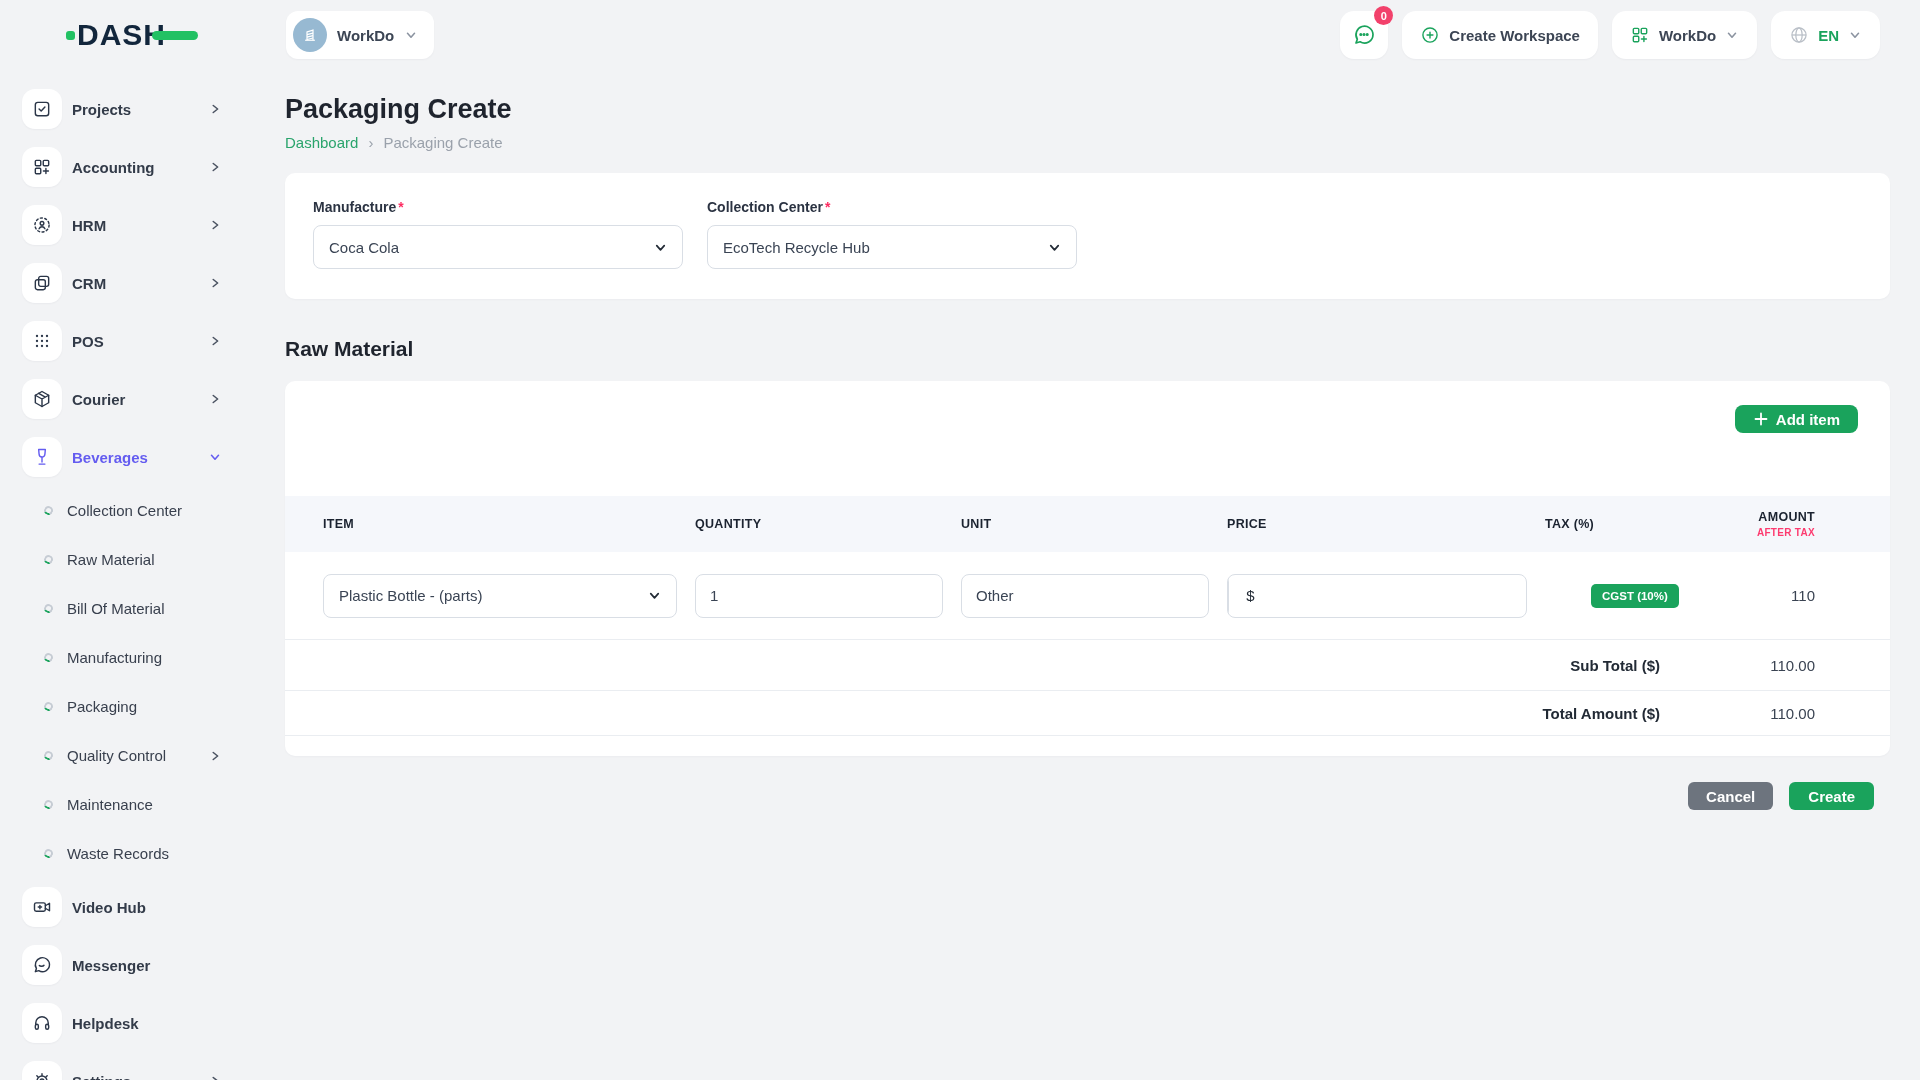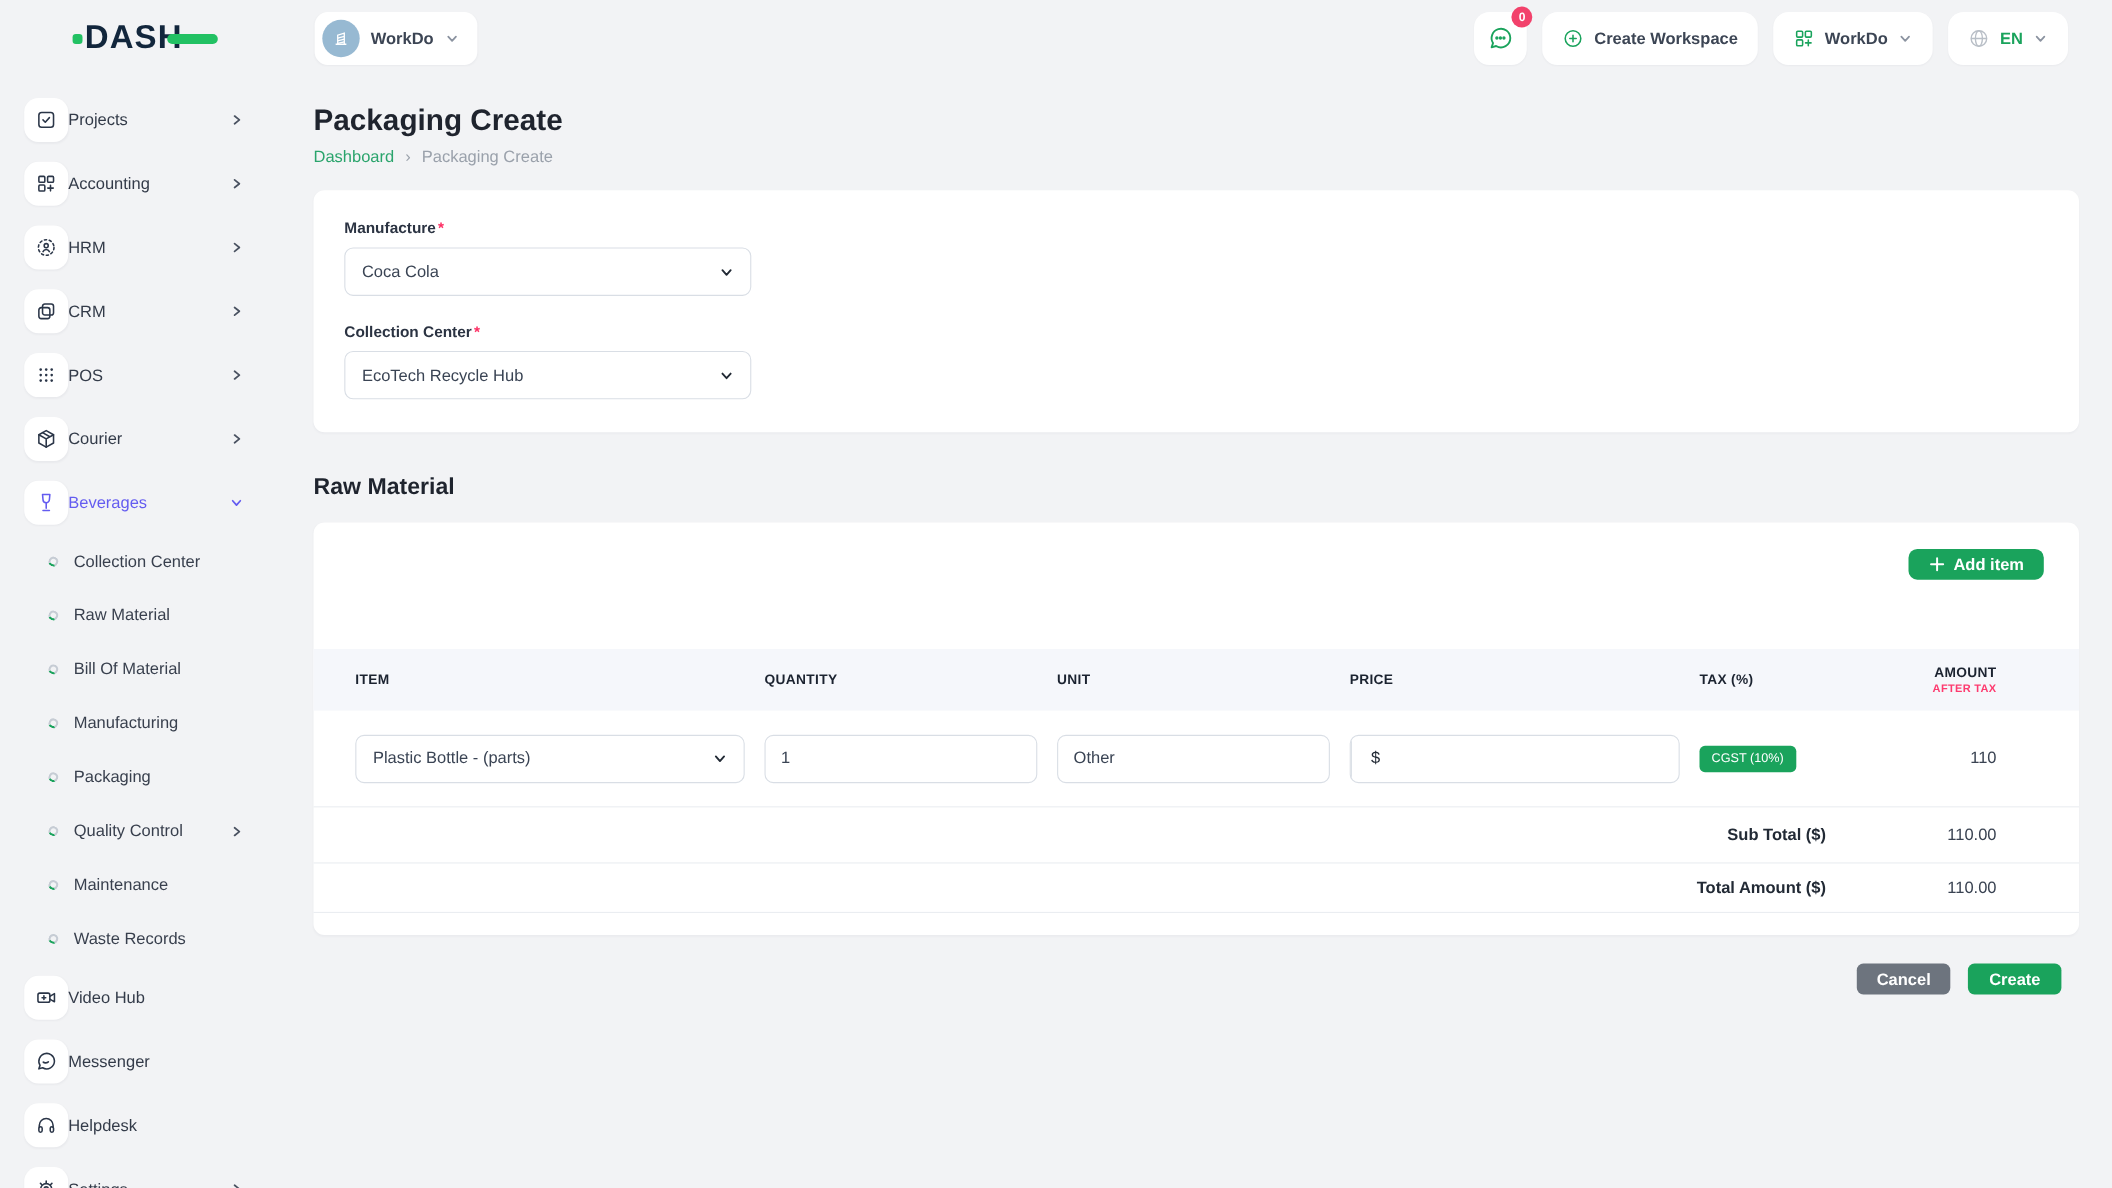--- a/index.html
+++ b/index.html
@@ -20,38 +20,38 @@
   .icon-btn { position:relative; width:48px; height:48px; background:#fff; border-radius:14px; display:flex; align-items:center; justify-content:center; box-shadow:0 1px 2px rgba(20,30,50,.04); cursor:pointer; }
   .badge { position:absolute; top:-5px; right:-5px; min-width:19px; height:19px; border-radius:50%; background:#f2416b; color:#fff; font-size:11px; font-weight:700; display:flex; align-items:center; justify-content:center; }
   .pill-btn { display:flex; align-items:center; gap:9px; background:#fff; border-radius:14px; height:48px; padding:0 18px; font-size:15px; font-weight:600; color:#3c4554; box-shadow:0 1px 2px rgba(20,30,50,.04); cursor:pointer; }
   .lang-text { color:#1aa35c; font-weight:700; }
 
   
   .layout { display:flex; height:1010px; }
   .sidebar { width:270px; flex:none; padding-top:10px; }
   .side-item { height:58px; display:flex; align-items:center; padding:0 48px 0 22px; cursor:pointer; }
   .side-icon { width:40px; height:40px; background:#fff; border-radius:13px; display:flex; align-items:center; justify-content:center; color:#2b3648; flex:none; box-shadow:0 1px 2px rgba(20,30,50,.04); }
-  .side-label { margin-left:0; font-size:15px; font-weight:400; color:#333b49; }
+  .side-label { margin-left:10px; font-size:15px; font-weight:700; color:#333b49; }
   .side-chev { margin-left:auto; color:#4a5261; display:flex; }
   .side-item.active .side-icon, .side-item.active .side-label, .side-item.active .side-chev { color:#645cf0; }
   .sub-item { height:49px; display:flex; align-items:center; padding:0 48px 0 44px; cursor:pointer; }
   .bullet { width:9px; height:9px; border-radius:50%; border:2px solid #c6ccd4; border-bottom-color:#1aa35c; transform:rotate(25deg); flex:none; }
   .sub-label { margin-left:14px; font-size:15px; color:#39404e; }
   .sub-chev { margin-left:auto; color:#4a5261; display:flex; }
 
   
   .main { flex:1; padding:24px 30px 0 15px; }
   h1.page-title { font-size:27px; font-weight:700; color:#1f242e; }
   .breadcrumb { margin-top:9px; font-size:15px; display:flex; align-items:center; gap:10px; }
   .crumb-link { color:#2aa46c; text-decoration:none; cursor:pointer; }
   .crumb-sep { color:#9aa1ab; font-size:15px; }
   .crumb-current { color:#9aa1ab; }
 
   .card { background:#fff; border-radius:10px; box-shadow:0 1px 2px rgba(20,30,50,.03); }
-  .form-card { margin-top:22px; padding:26px 28px 30px; display:flex; gap:24px;flex-direction:column; }
+  .form-card { margin-top:22px; padding:26px 28px 30px; display:flex; gap:24px; }
   .form-group { width:370px; }
   .form-label { font-size:14px; font-weight:700; color:#2b3342; margin-bottom:10px; }
   .req { color:#fd2d62; margin-left:2px; }
   .select { position:relative; height:44px; border:1px solid #d9dee5; border-radius:8px; display:flex; align-items:center; padding:0 40px 0 15px; font-size:15px; color:#3a4454; cursor:pointer; background:#fff; }
   .select .chev { position:absolute; right:14px; color:#222a35; display:flex; }
 
   .section-title { margin-top:38px; font-size:21px; font-weight:700; color:#1f242e; }
 
   .table-card { margin-top:20px; padding-top:24px; padding-bottom:20px; }
   .add-row { display:flex; justify-content:flex-end; padding-right:32px; }
@@ -64,21 +64,21 @@
   .t-head { margin-top:63px; background:#f5f7fb; height:56px; }
   .t-head .hcell { font-size:12.5px; font-weight:700; color:#1b2330; letter-spacing:.3px; }
   .hcell-amount { text-align:right; }
   .hcell-amount .sub { display:block; font-size:10px; color:#fd3b6f; font-weight:700; margin-top:3px; letter-spacing:.3px; }
   .t-row { min-height:87px; }
   .cell { padding-right:18px; }
   .input { width:100%; height:44px; border:1px solid #d9dee5; border-radius:8px; padding:0 14px; font-size:15px; color:#3a4454; font-family:"Liberation Sans", sans-serif; outline:none; background:#fff; }
   .input-group { display:flex; align-items:stretch; border:1px solid #d9dee5; border-radius:8px; overflow:hidden; height:44px; background:#fff; }
   .input-group input { flex:1; border:none; padding:0 14px; font-size:15px; color:#3a4454; outline:none; min-width:0; font-family:"Liberation Sans", sans-serif; }
   .addon { width:44px; border-left:1px solid #d9dee5; display:flex; align-items:center; justify-content:center; font-size:15px; color:#222a35; }
-  .tax-badge { display:inline-block; background:#1aa35c; color:#fff; font-size:11.5px; font-weight:400; padding:6px 11px; border-radius:5px; }
+  .tax-badge { display:inline-block; background:#1aa35c; color:#fff; font-size:11.5px; font-weight:700; padding:6px 11px; border-radius:5px;margin-left:46px; }
   .amount-cell { text-align:right; font-size:15px; color:#3a4352; }
 
   .total-row { display:flex; justify-content:flex-end; align-items:center; border-top:1px solid #eaedf1; height:51px; padding-right:75px; }
   .total-row.last { border-bottom:1px solid #eaedf1; height:46px; }
   .total-label { font-size:15px; font-weight:700; color:#222a35; }
   .total-value { width:155px; text-align:right; font-size:15px; color:#3a4352; }
 
   .actions-row { display:flex; justify-content:flex-end; gap:16px; margin-top:26px; padding-right:16px; }
 
   svg { display:block; }

